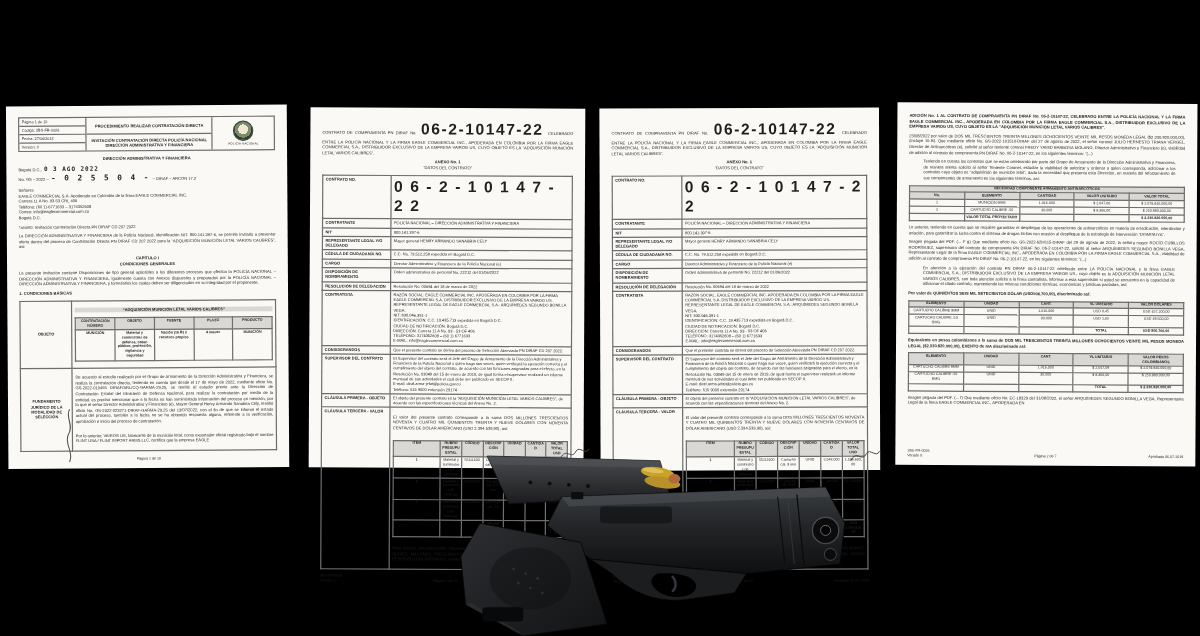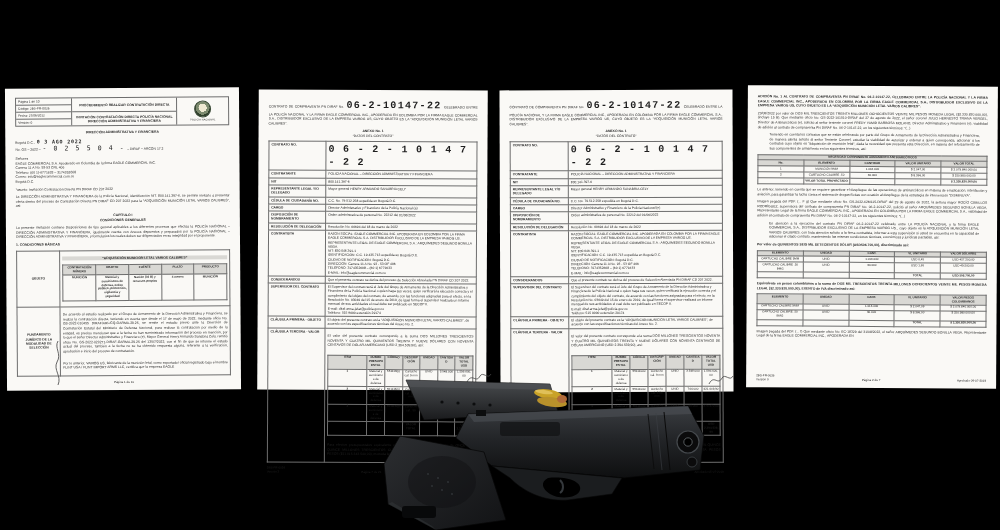--- a/index.html
+++ b/index.html
@@ -32,22 +32,22 @@
   .hdr-title{flex:1;display:flex;flex-direction:column;}
   .hdr-title div{flex:1;display:flex;align-items:center;justify-content:center;
      text-align:center;font-size:3.4px;font-weight:bold;padding:1px 3px;}
   .hdr-title div:first-child{border-bottom:0.5px solid #6e6e6e;}
   .hdr-logo{width:22%;border-left:0.5px solid #6e6e6e;display:flex;flex-direction:column;
      align-items:center;justify-content:center;padding:2px;}
   .crest{width:15px;height:15px;border-radius:50%;border:1.2px solid #3a4a36;
      background:radial-gradient(circle at 50% 42%,#efe9d2 0 35%,#7c8a6e 36% 60%,#30402c 61% 100%);}
   .crest-label{font-size:2.4px;margin-top:1px;letter-spacing:.2px;}
   .stampdate{font-weight:bold;font-size:5px;letter-spacing:.8px;font-family:"DejaVu Sans Mono",monospace;}
-  .stampnum{font-weight:normal;font-size:6.5px;letter-spacing:1.6px;font-family:"DejaVu Sans Mono",monospace;}
-  .bignum{font-weight:bold;font-size:10px;letter-spacing:1.3px;font-family:Liberation Mono, monospace;}
+  .stampnum{font-weight:bold;font-size:6.5px;letter-spacing:1.6px;font-family:"DejaVu Sans Mono",monospace;}
+  .bignum{font-weight:bold;font-size:13px;letter-spacing:1.3px;font-family:Liberation Sans, sans-serif;}
   .footer{margin-top:auto;display:flex;align-items:flex-end;font-size:3px;padding-top:3px;}
   .footer .fl{width:30%;white-space:pre-line;}
   .footer .fc{width:40%;text-align:center;}
   .footer .fr{width:30%;text-align:right;}
   .obj td.lbl{width:18%;font-weight:bold;text-transform:uppercase;text-align:center;vertical-align:middle;}
   .objtitle{background:#d9d8d4;font-weight:bold;text-align:center;}
   .sig{position:absolute;z-index:3;}
   #gun{position:absolute;left:372px;top:378px;width:336px;height:152px;z-index:6;}
 </style>
 </head>

